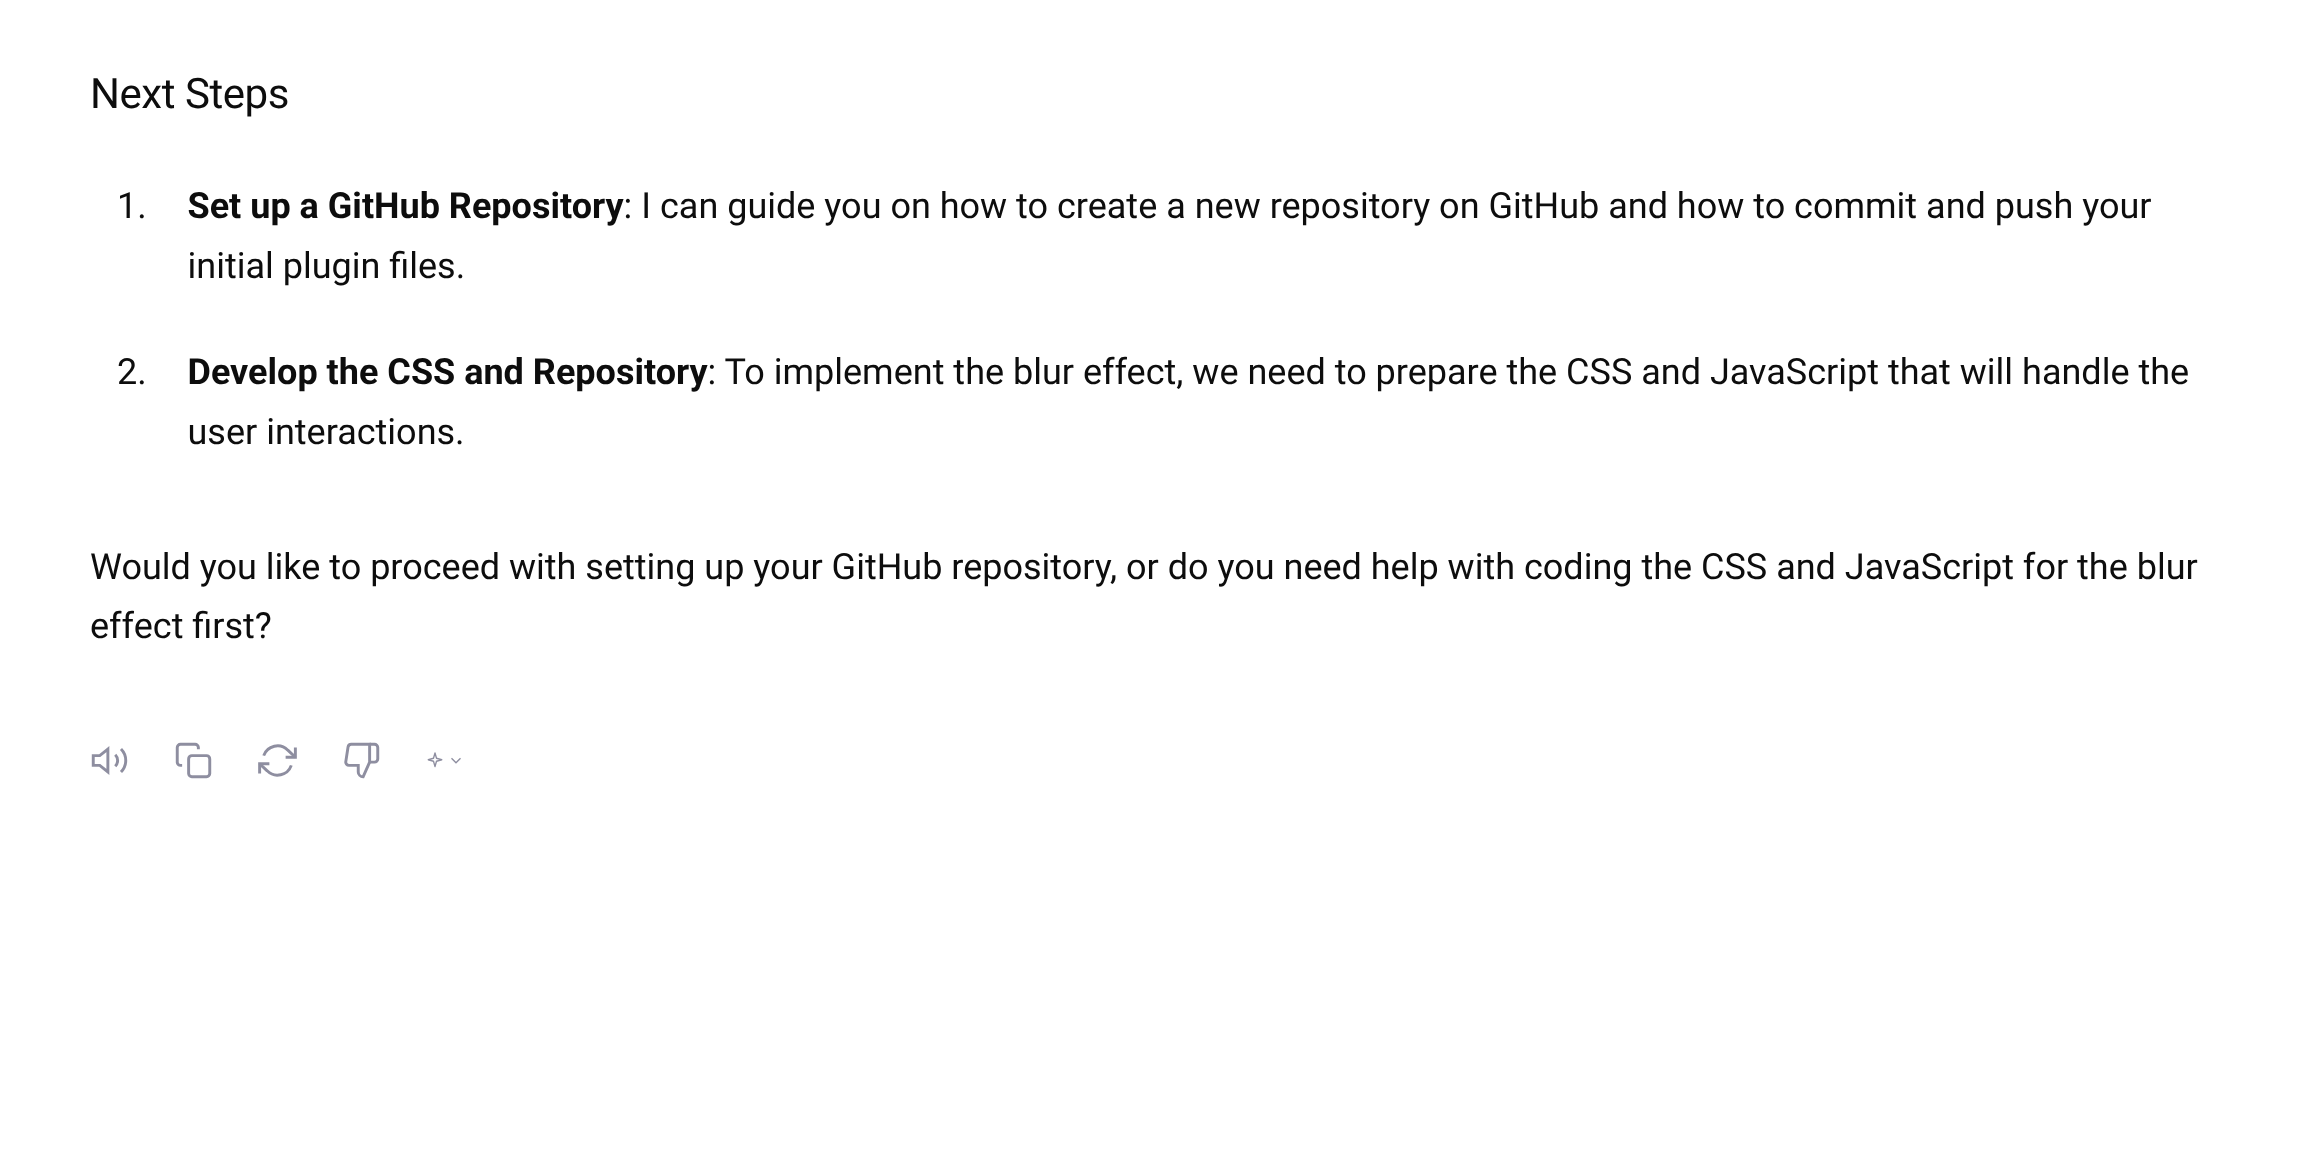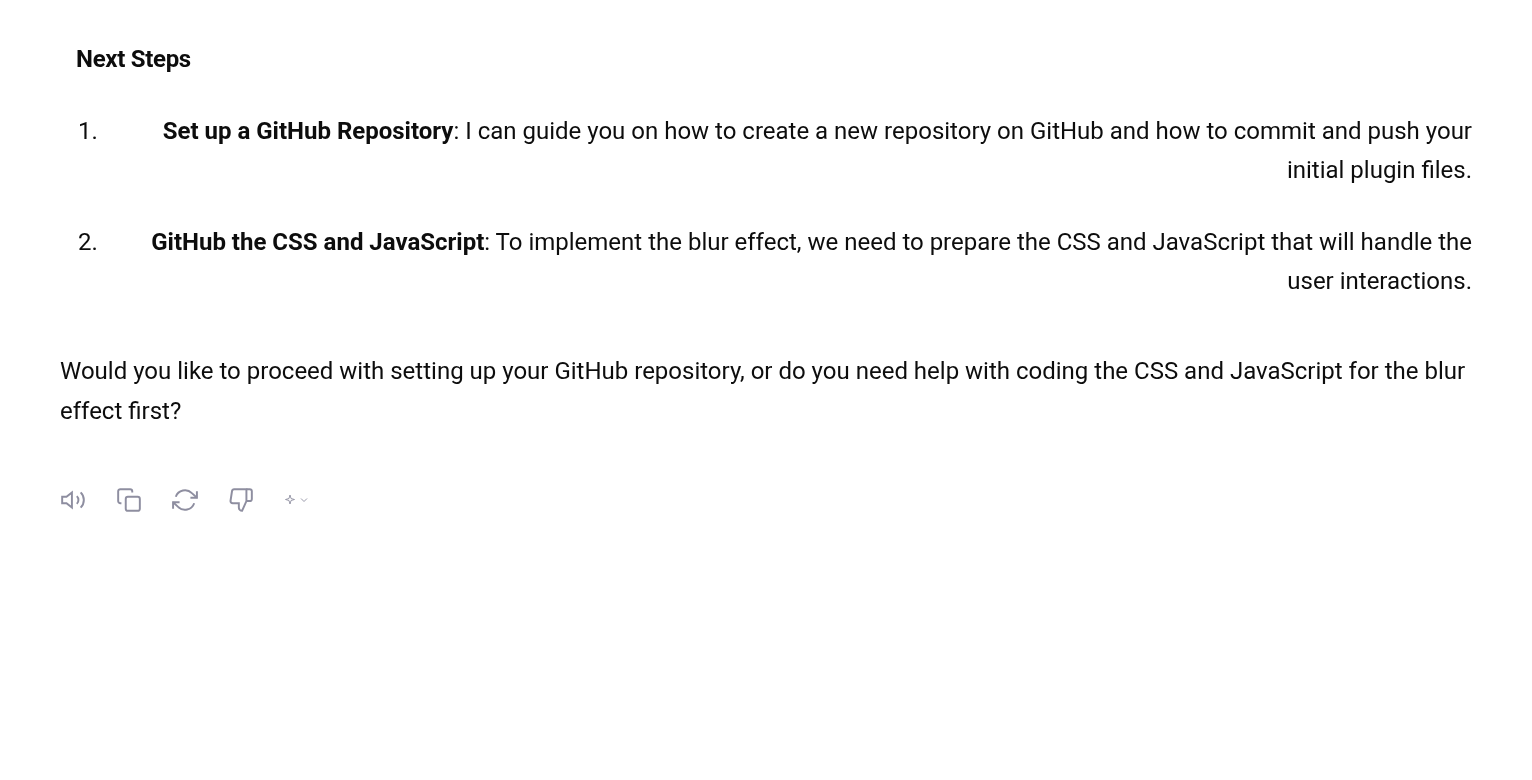--- a/index.html
+++ b/index.html
@@ -15,38 +15,36 @@
       font-size: 24px;
       line-height: 1.65;
     }
     .content {
       max-width: 1420px;
     }
     .intro-paragraph {
       margin-bottom: 50px;
     }
     h2 {
-      font-size: 24px;
-      font-weight: 700;
+      font-size: 28px;
+      font-weight: 400;
       margin-bottom: 32px;
       letter-spacing: -0.3px;
-      margin-left: 16px;
     }
     ol {
       list-style: none;
       counter-reset: item;
       padding-left: 0;
       margin-bottom: 50px;
     }
     ol li {
       counter-increment: item;
       position: relative;
       padding-left: 65px;
       margin-bottom: 32px;
-      text-align: right;
     }
     ol li::before {
       content: counter(item) ".";
       position: absolute;
       left: 18px;
       font-weight: 400;
     }
     .bold {
       font-weight: 700;
     }
@@ -92,21 +90,21 @@
 
 <div class="content">
 
   <h2>Next Steps</h2>
 
   <ol>
     <li>
       <span class="bold">Set up a GitHub Repository</span><span>: I can guide you on how to create a new repository on GitHub and how to commit and push your initial plugin files.</span>
     </li>
     <li>
-      <span class="bold">GitHub the CSS and JavaScript</span><span>: To implement the blur effect, we need to prepare the CSS and JavaScript that will handle the user interactions.</span>
+      <span class="bold">Develop the CSS and Repository</span><span>: To implement the blur effect, we need to prepare the CSS and JavaScript that will handle the user interactions.</span>
     </li>
   </ol>
 
   <p class="closing-paragraph">Would you like to proceed with setting up your GitHub repository, or do you need help with coding the CSS and JavaScript for the blur effect first?</p>
 
   <div class="action-bar">
     <button class="action-btn">
       <svg viewBox="0 0 24 24">
         <path d="M11 5L6 9H2v6h4l5 4V5z"></path>
         <path d="M15.54 8.46a5 5 0 0 1 0 7.07"></path>

